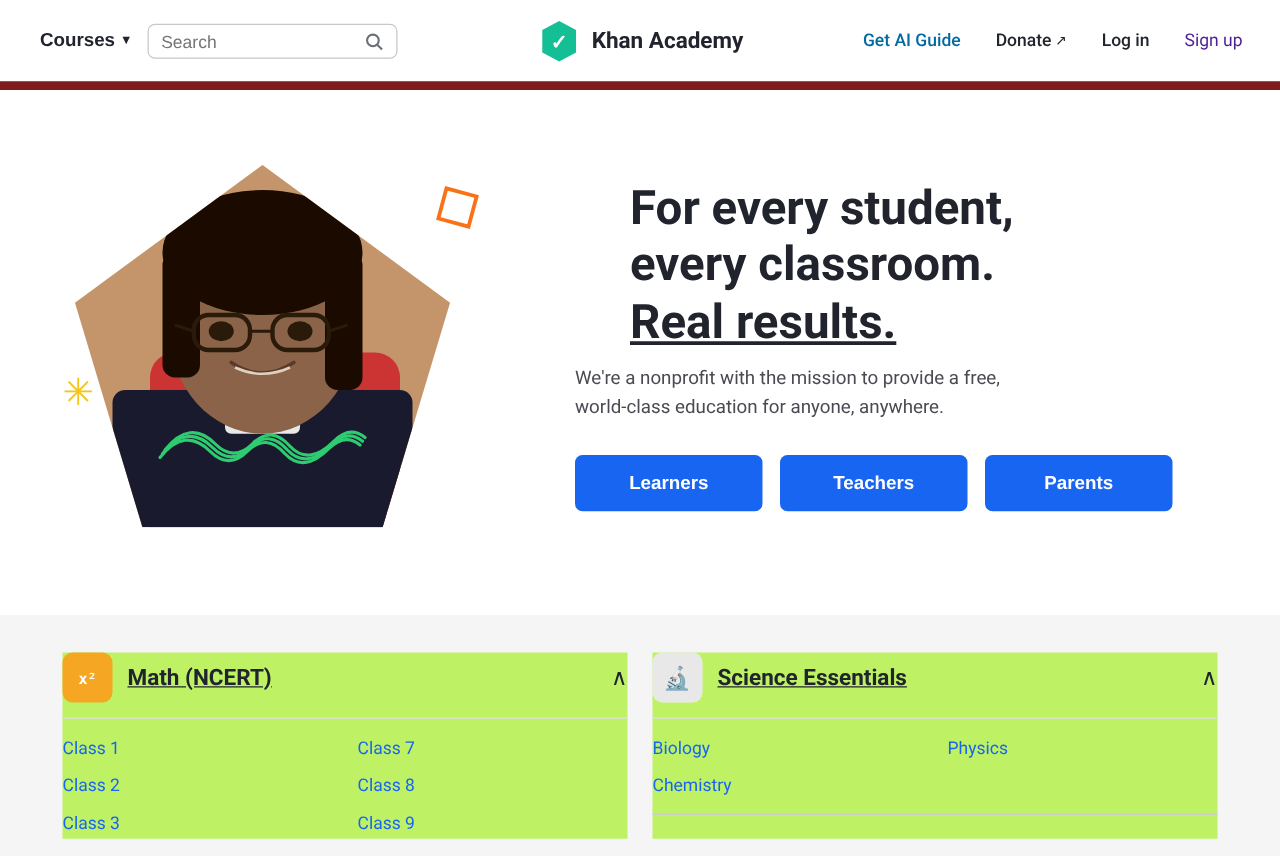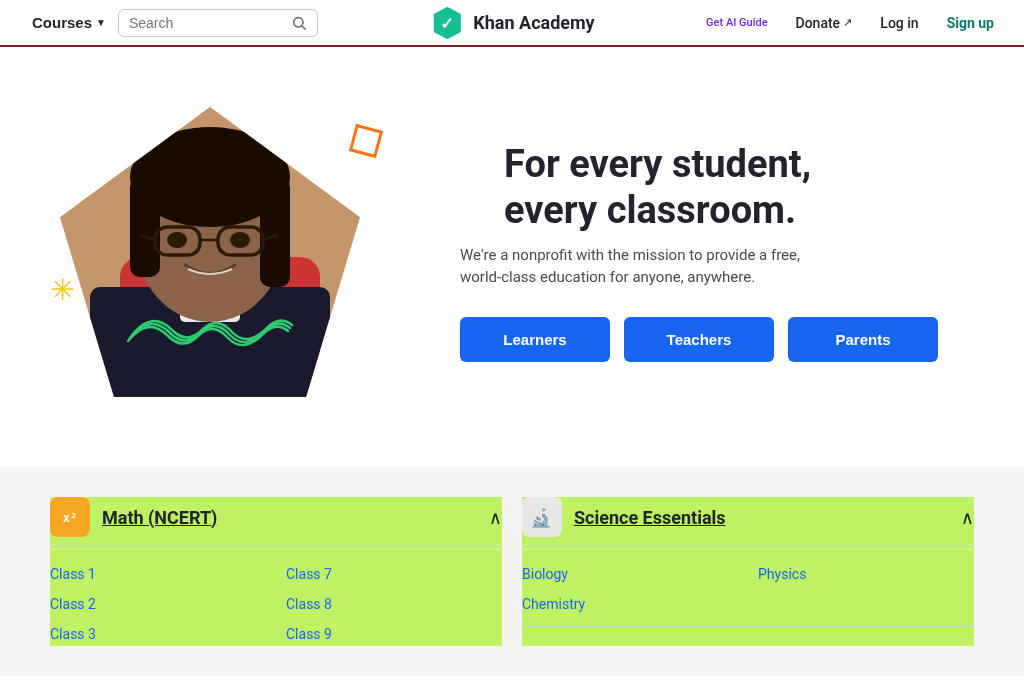--- a/index.html
+++ b/index.html
@@ -3,22 +3,22 @@
   <meta charset="utf-8">
   <style>
     * { margin: 0; padding: 0; box-sizing: border-box; }
     body { font-family: -apple-system, BlinkMacSystemFont, 'Segoe UI', Roboto, sans-serif; background: #fff; color: #21242c; width: 1024px; overflow-x: hidden; }
 
     
     .navbar {
       display: flex;
       align-items: center;
       padding: 0 20px;
-      height: 47px;
-      border-bottom: 2px solid #7f1d1d;
+      height: 72px;
+      border-bottom: 7px solid #7f1d1d;
       background: #fff;
       position: relative;
       z-index: 10;
     }
     .nav-left { display: flex; align-items: center; gap: 0; }
     .courses-btn {
       display: flex; align-items: center; gap: 4px;
       font-size: 15px; font-weight: 600; color: #21242c;
       cursor: pointer; padding: 8px 12px;
       border: none; background: none;
@@ -45,35 +45,35 @@
     }
     .logo-icon {
       width: 36px; height: 36px;
     }
     .brand-name { font-size: 18px; font-weight: 700; color: #21242c; }
     .nav-right {
       margin-left: auto;
       display: flex; align-items: center; gap: 8px;
     }
     .nav-link {
-      font-size: 11px; font-weight: 500; color: #6d28d9;
+      font-size: 14px; font-weight: 500; color: #0369a1;
       text-decoration: none; padding: 6px 10px; cursor: pointer;
       white-space: nowrap;
     }
     .donate-link {
       font-size: 14px; font-weight: 500; color: #21242c;
       padding: 6px 10px; display: flex; align-items: center; gap: 3px; text-align: center;
     }
     .ext-icon { font-size: 11px; }
     .login-btn {
       font-size: 14px; font-weight: 500; color: #21242c;
       padding: 6px 10px; cursor: pointer;
     }
     .signup-btn {
-      font-size: 14px; font-weight: 700; color: #0f766e;
+      font-size: 14px; font-weight: 400; color: #4c1d95;
       padding: 6px 10px; cursor: pointer;
     }
 
     
     .hero {
       display: flex; align-items: center;
       padding: 40px 60px 50px 60px;
       min-height: 420px;
       background: #fff;
     }
@@ -270,20 +270,21 @@
         <path d="M 8 38 Q 28 13 48 33 Q 63 48 78 33 Q 93 18 108 35 Q 123 51 143 31 Q 156 18 168 28" stroke="#2ecc71" stroke-width="2.5" fill="none" stroke-linecap="round"></path>
         <path d="M 12 32 Q 32 7 52 27 Q 67 42 82 27 Q 97 12 112 29 Q 127 45 147 25 Q 160 12 172 22" stroke="#2ecc71" stroke-width="2.5" fill="none" stroke-linecap="round"></path>
       </svg>
     </div>
   </div>
 
   <div class="hero-text">
     <h1 class="hero-heading">
       <span>For every student,</span><br>
       <span>every classroom.</span><br>
+      <span class="underline">Real results.</span>
     </h1>
     <p class="hero-subtext">We're a nonprofit with the mission to provide a free, world-class education for anyone, anywhere.</p>
     <div class="cta-buttons">
       <button class="cta-btn">Learners</button>
       <button class="cta-btn">Teachers</button>
       <button class="cta-btn">Parents</button>
     </div>
   </div>
 </section>
 

